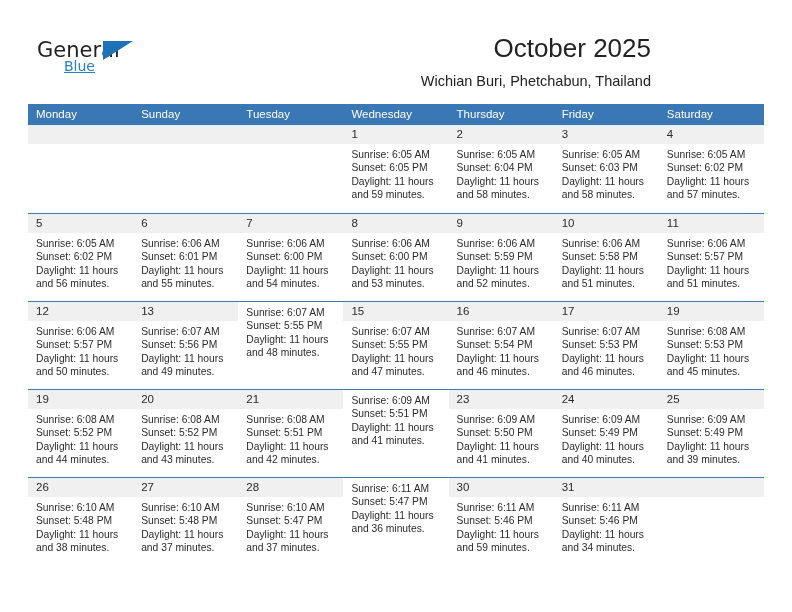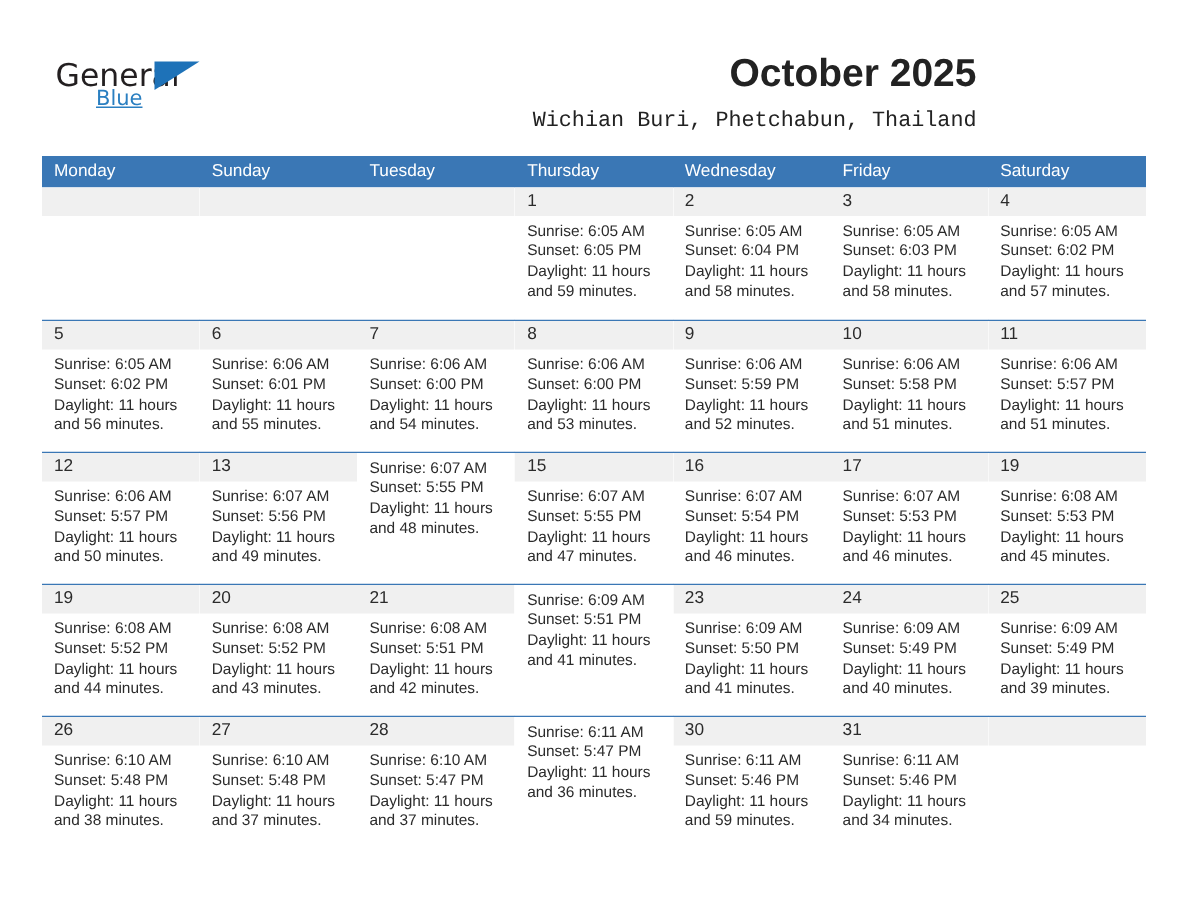--- a/index.html
+++ b/index.html
@@ -68,32 +68,31 @@
 
   .title-block {
     position: absolute;
     right: 36px;
     top: 32px;
     text-align: right;
   }
   .cal-title {
     font-size: 26px;
     color: #222222;
-    font-weight: 700;
+    font-weight: 400;
     line-height: 32px;
     white-space: nowrap;
   }
   .cal-subtitle {
     margin-top: 8px;
     font-size: 14.5px;
     color: #222222;
     font-weight: 400;
     line-height: 18px;
     white-space: nowrap;
-    font-family: Liberation Mono, monospace;
   }
 
   
   .calendar {
     position: absolute;
     left: 28px;
     top: 104px;
     width: 736px;
   }
   .dow-row {
@@ -167,22 +166,22 @@
       <div class="cal-subtitle">Wichian Buri, Phetchabun, Thailand</div>
     </div>
 
   </div>
 
   <div class="calendar">
     <div class="dow-row">
         <div class="dow">Monday</div>
         <div class="dow">Sunday</div>
         <div class="dow">Tuesday</div>
+        <div class="dow">Wednesday</div>
         <div class="dow">Thursday</div>
-        <div class="dow">Wednesday</div>
         <div class="dow">Friday</div>
         <div class="dow">Saturday</div>
       </div>
     <div id="weeks-container">
         <div class="week">
           <div class="daycell empty">
             <div class="daynum-band"></div>
           </div>
           <div class="daycell empty">
             <div class="daynum-band"></div>

